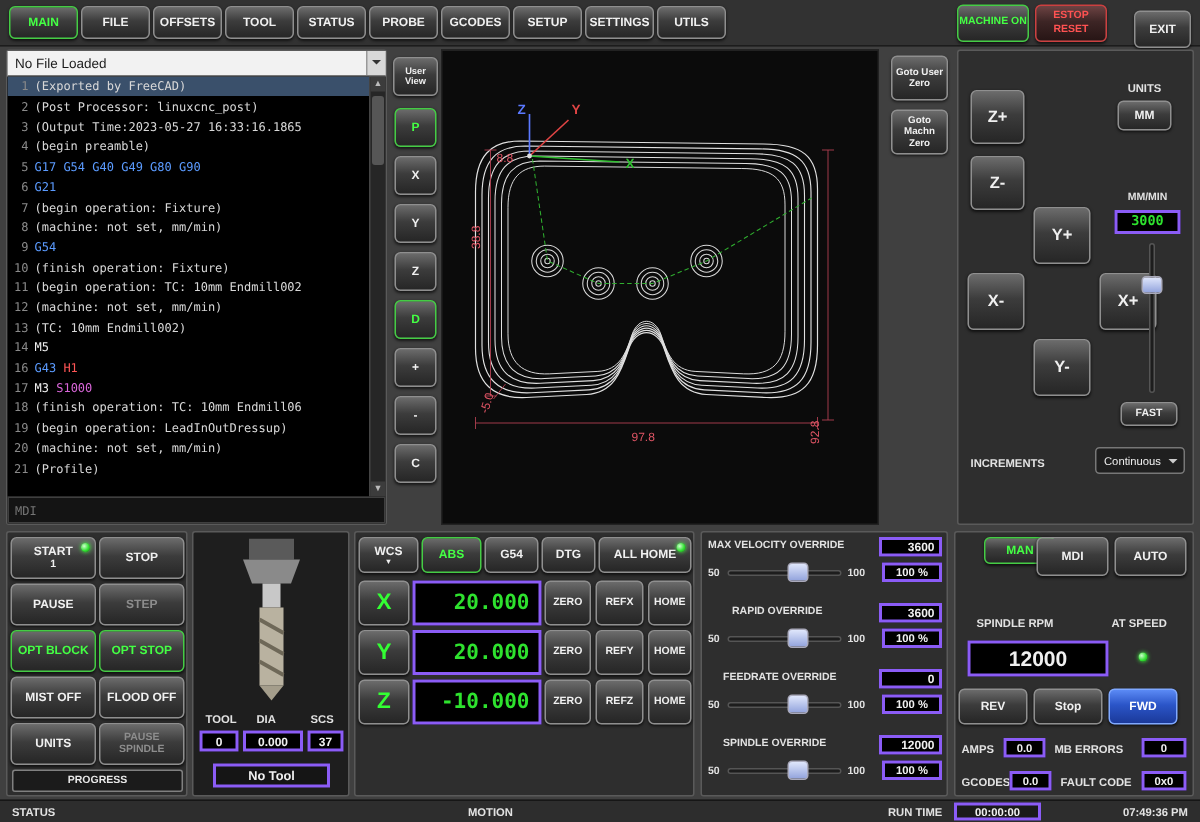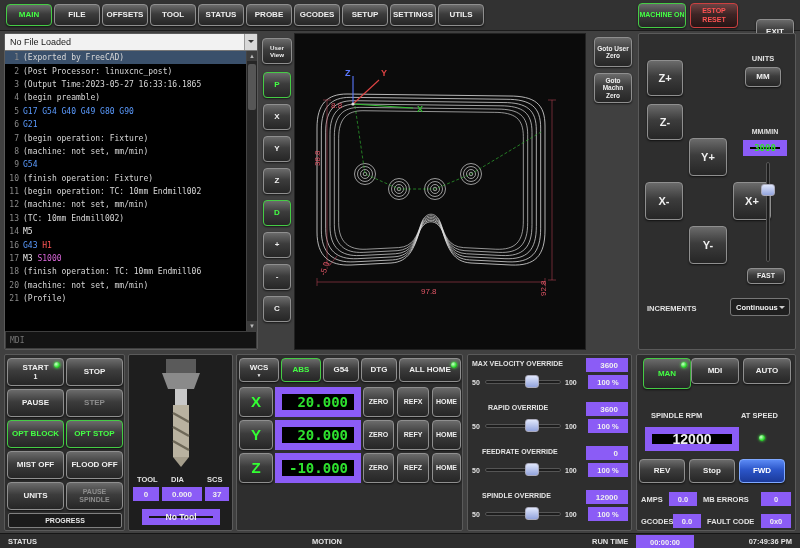--- a/index.html
+++ b/index.html
@@ -10,21 +10,21 @@
        background:linear-gradient(180deg,#6b6b6b,#3c3c3c 45%,#262626);
        border:1px solid #8f8f8f;border-radius:4px;color:#f0f0f0;font-weight:bold;font-size:8px;
        text-align:center;line-height:1.15;cursor:pointer;box-shadow:0 1px 2px rgba(0,0,0,.65)}
   .btn.green{color:#44ff44;border-color:#45cc45}
   .btn.red{color:#ff5252;border-color:#cc4040;background:linear-gradient(180deg,#6d4343,#3d2525 45%,#271515)}
   .btn.dim{color:#8d8d8d}
   .btn.blue{background:linear-gradient(180deg,#5b8af5,#2b55c8 45%,#1b3a9a);border-color:#7fa8ff;color:#fff}
   .led{position:absolute;width:6px;height:6px;border-radius:50%;
        background:radial-gradient(circle at 35% 35%,#ccffcc,#33e033 55%,#0d8a0d);box-shadow:0 0 3px #4f4}
   .panel{position:absolute;background:#2e2e2e;border:1px solid #5a5a5a;border-radius:2px}
-  .display{position:absolute;background:#000;border:7px solid #8b5cf6;color:#f0f0f0;
+  .display{position:absolute;background:#000;border:2px solid #8b5cf6;color:#f0f0f0;
        display:flex;align-items:center;justify-content:center;font-weight:bold}
   .display.greentx{color:#2ee22e;font-family:"DejaVu Sans Mono",monospace}
   .label{position:absolute;font-size:7.5px;font-weight:bold;color:#e2e2e2;white-space:nowrap}
 
   
   #topbar{position:absolute;left:0;top:0;width:800px;height:31px;background:#323232;border-bottom:1px solid #1c1c1c}
   .tab{top:4px;width:46px;height:22px}
 
   
   #gcode-panel{left:4px;top:33px;width:254px;height:317px}
@@ -49,21 +49,21 @@
   #preview-panel{position:absolute;left:260px;top:33px;width:374px;height:317px;background:#404040}
   #canvas{position:absolute;left:34px;top:0;width:292px;height:317px;background:#0b0b0b;border:1px solid #222}
 
   
   #jog-panel{left:638px;top:33px;width:158px;height:317px}
   .vslider{position:absolute;width:14px}
   .vs-track{position:absolute;left:5px;top:0;bottom:0;width:4px;background:#1d1d1d;border:1px solid #555;border-radius:2px}
   .vs-handle{position:absolute;left:0;width:14px;height:12px;border-radius:3px;
              background:linear-gradient(180deg,#dfe6fb,#93a4dd);border:1px solid #aab}
   .select{position:absolute;background:#1f1f1f;border:1px solid #777;border-radius:3px;color:#f0f0f0;
-          font-size:7.5px;font-weight:bold;display:flex;align-items:center;padding-left:5px}
+          font-size:7.5px;font-weight:normal;display:flex;align-items:center;padding-left:5px}
   .select::after{content:"";position:absolute;right:4px;top:7px;border:3.5px solid transparent;border-top-color:#ccc}
 
   
   #cycle-panel{left:4px;top:354px;width:121px;height:177px}
   #tool-panel{left:128px;top:354px;width:105px;height:177px;background:#1e1e1e}
   #dro-panel{left:236px;top:354px;width:227px;height:177px}
   #ovr-panel{left:467px;top:354px;width:165px;height:177px}
   #spindle-panel{left:636px;top:354px;width:160px;height:177px}
 
   .progress{position:absolute;left:3px;top:158px;width:114px;height:15px;background:#1b1b1b;border:1px solid #808080;
@@ -91,21 +91,21 @@
     <div class="btn tab" style="left:102px">OFFSETS</div>
     <div class="btn tab" style="left:150px">TOOL</div>
     <div class="btn tab" style="left:198px">STATUS</div>
     <div class="btn tab" style="left:246px">PROBE</div>
     <div class="btn tab" style="left:294px">GCODES</div>
     <div class="btn tab" style="left:342px">SETUP</div>
     <div class="btn tab" style="left:390px">SETTINGS</div>
     <div class="btn tab" style="left:438px">UTILS</div>
     <div class="btn green" style="right:114px;top:3px;width:48px;height:25px;font-size:7px">MACHINE ON</div>
     <div class="btn red" style="right:62px;top:3px;width:48px;height:25px;font-size:7px">ESTOP RESET</div>
-    <div class="btn" style="right:6px;top:19px;width:38px;height:25px">EXIT</div>
+    <div class="btn" style="right:6px;top:7px;width:38px;height:25px">EXIT</div>
   </div>
 
   <div id="gcode-panel" class="panel">
     <div class="combo">
       <span>No File Loaded</span>
       <span class="combo-btn"></span>
     </div>
     <div id="editor">
         <div class="gl hl"><span class="gn">1</span><span class="tk-c">(Exported by FreeCAD)</span></div>
         <div class="gl"><span class="gn">2</span><span class="tk-c">(Post Processor: linuxcnc_post)</span></div>
@@ -117,20 +117,21 @@
         <div class="gl"><span class="gn">8</span><span class="tk-c">(machine: not set, mm/min)</span></div>
         <div class="gl"><span class="gn">9</span><span class="tk-g">G54</span></div>
         <div class="gl"><span class="gn">10</span><span class="tk-c">(finish operation: Fixture)</span></div>
         <div class="gl"><span class="gn">11</span><span class="tk-c">(begin operation: TC: 10mm Endmill002</span></div>
         <div class="gl"><span class="gn">12</span><span class="tk-c">(machine: not set, mm/min)</span></div>
         <div class="gl"><span class="gn">13</span><span class="tk-c">(TC: 10mm Endmill002)</span></div>
         <div class="gl"><span class="gn">14</span><span class="tk-m">M5</span></div>
         <div class="gl"><span class="gn">16</span><span class="tk-g">G43 </span><span class="tk-t">H1</span></div>
         <div class="gl"><span class="gn">17</span><span class="tk-m">M3 </span><span class="tk-s">S1000</span></div>
         <div class="gl"><span class="gn">18</span><span class="tk-c">(finish operation: TC: 10mm Endmill06</span></div>
+        <div class="gl"><span class="gn">19</span><span class="tk-c">(begin operation: LeadInOutDressup)</span></div>
         <div class="gl"><span class="gn">20</span><span class="tk-c">(machine: not set, mm/min)</span></div>
         <div class="gl"><span class="gn">21</span><span class="tk-c">(Profile)</span></div>
       </div>
     <div class="sbar">
       <span class="sb-btn" style="top:0">▲</span>
       <span class="sb-thumb"></span>
       <span class="sb-btn" style="bottom:0">▼</span>
     </div>
     <input id="mdi-input" placeholder="MDI" style="">
   </div>
@@ -349,21 +350,21 @@
     <div class="label" style="left:4px;top:156px;font-size:7px">50</div>
     <div class="hslider" style="left:17px;top:152px;width:76px">
         <div class="hs-track"></div>
         <div class="hs-handle" style="left:52%"></div>
       </div>
     <div class="label" style="left:97px;top:156px;font-size:7px">100</div>
     <div class="display" style="right:3px;top:152px;width:40px;height:13px;font-size:7.5px">100 %</div>
   </div>
 
   <div id="spindle-panel" class="panel">
-    <div class="btn green" style="left:6px;top:3px;width:48px;height:31px">
+    <div class="btn green" style="left:19px;top:3px;width:48px;height:18px">
       <span>MAN</span>
       <span class="led" style="right:3px;top:3px"></span>
     </div>
     <div class="btn" style="left:54px;top:3px;width:48px;height:26px">MDI</div>
     <div class="btn" style="left:106px;top:3px;width:48px;height:26px">AUTO</div>
 
     <div class="label" style="left:14px;top:56px">SPINDLE RPM</div>
     <div class="label" style="left:104px;top:56px">AT SPEED</div>
     <span class="led" style="left:122px;top:80px"></span>
     <div class="display" style="left:8px;top:72px;width:94px;height:24px;font-size:14px">12000</div>

